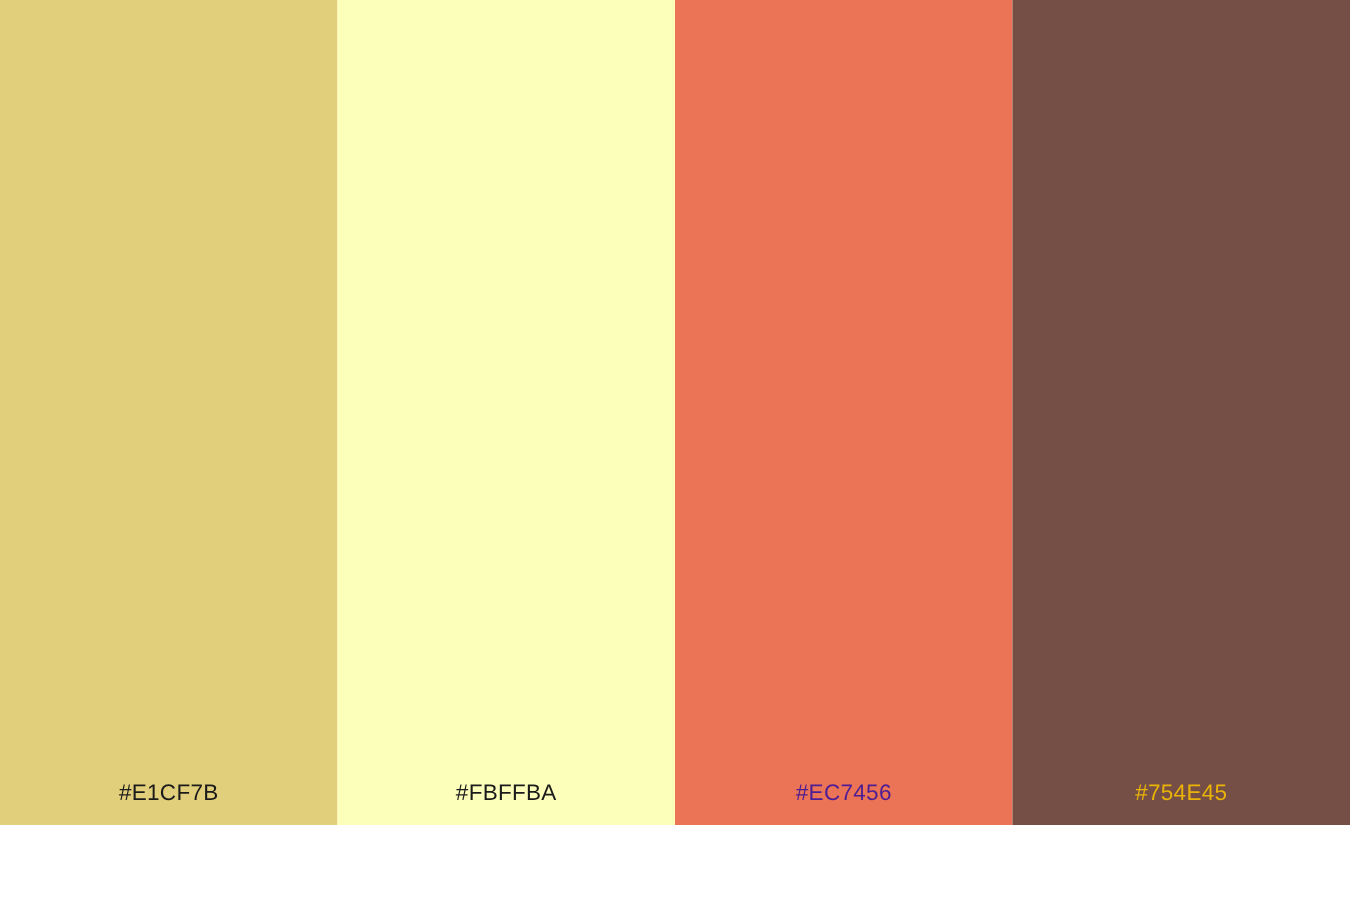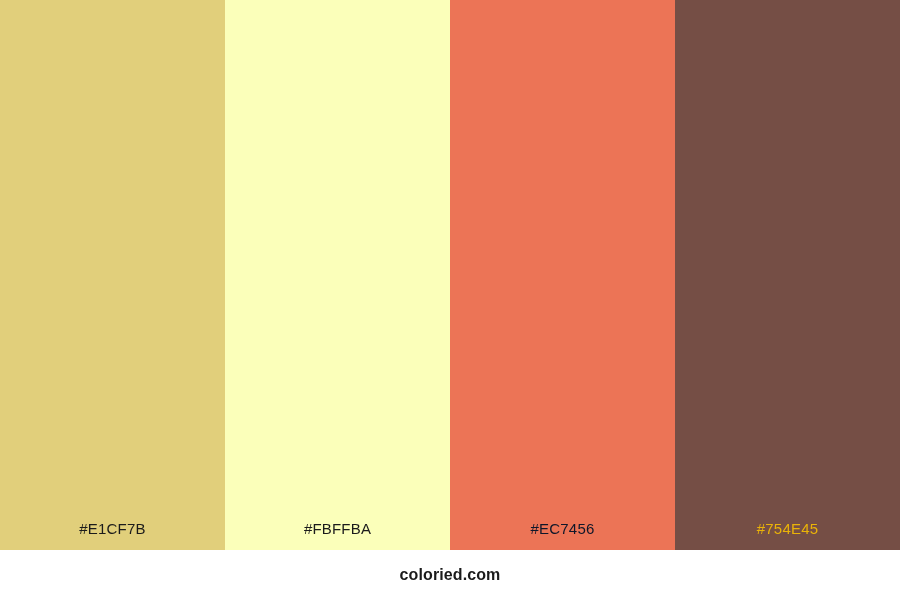--- a/index.html
+++ b/index.html
@@ -85,26 +85,23 @@
     <div class="swatch" style="background-color: rgb(225, 207, 123);">
       <span class="swatch-label" style="color: rgb(27, 27, 27);">#E1CF7B</span>
     </div>
 
     <div class="swatch" style="background-color: rgb(251, 255, 186);">
       <span class="swatch-label" style="color: rgb(27, 27, 27);">#FBFFBA</span>
     </div>
 
 
     <div class="swatch" style="background-color: rgb(236, 116, 86);">
-      <span class="swatch-label" style="color: #0f172a;">#EC7456</span>
+      <span class="swatch-label" style="color: #4c1d95;">#EC7456</span>
     </div>
 
     <div class="swatch" style="background-color: rgb(117, 78, 69);">
       <span class="swatch-label" style="color: #eab308;">#754E45</span>
     </div>
 
   </div>
 
-  <div id="footer-bar">
-    <span id="site-brand" style="color: rgb(27, 27, 27);">coloried.com</span>
-  </div>
 
 </div>
 
 </body></html>

